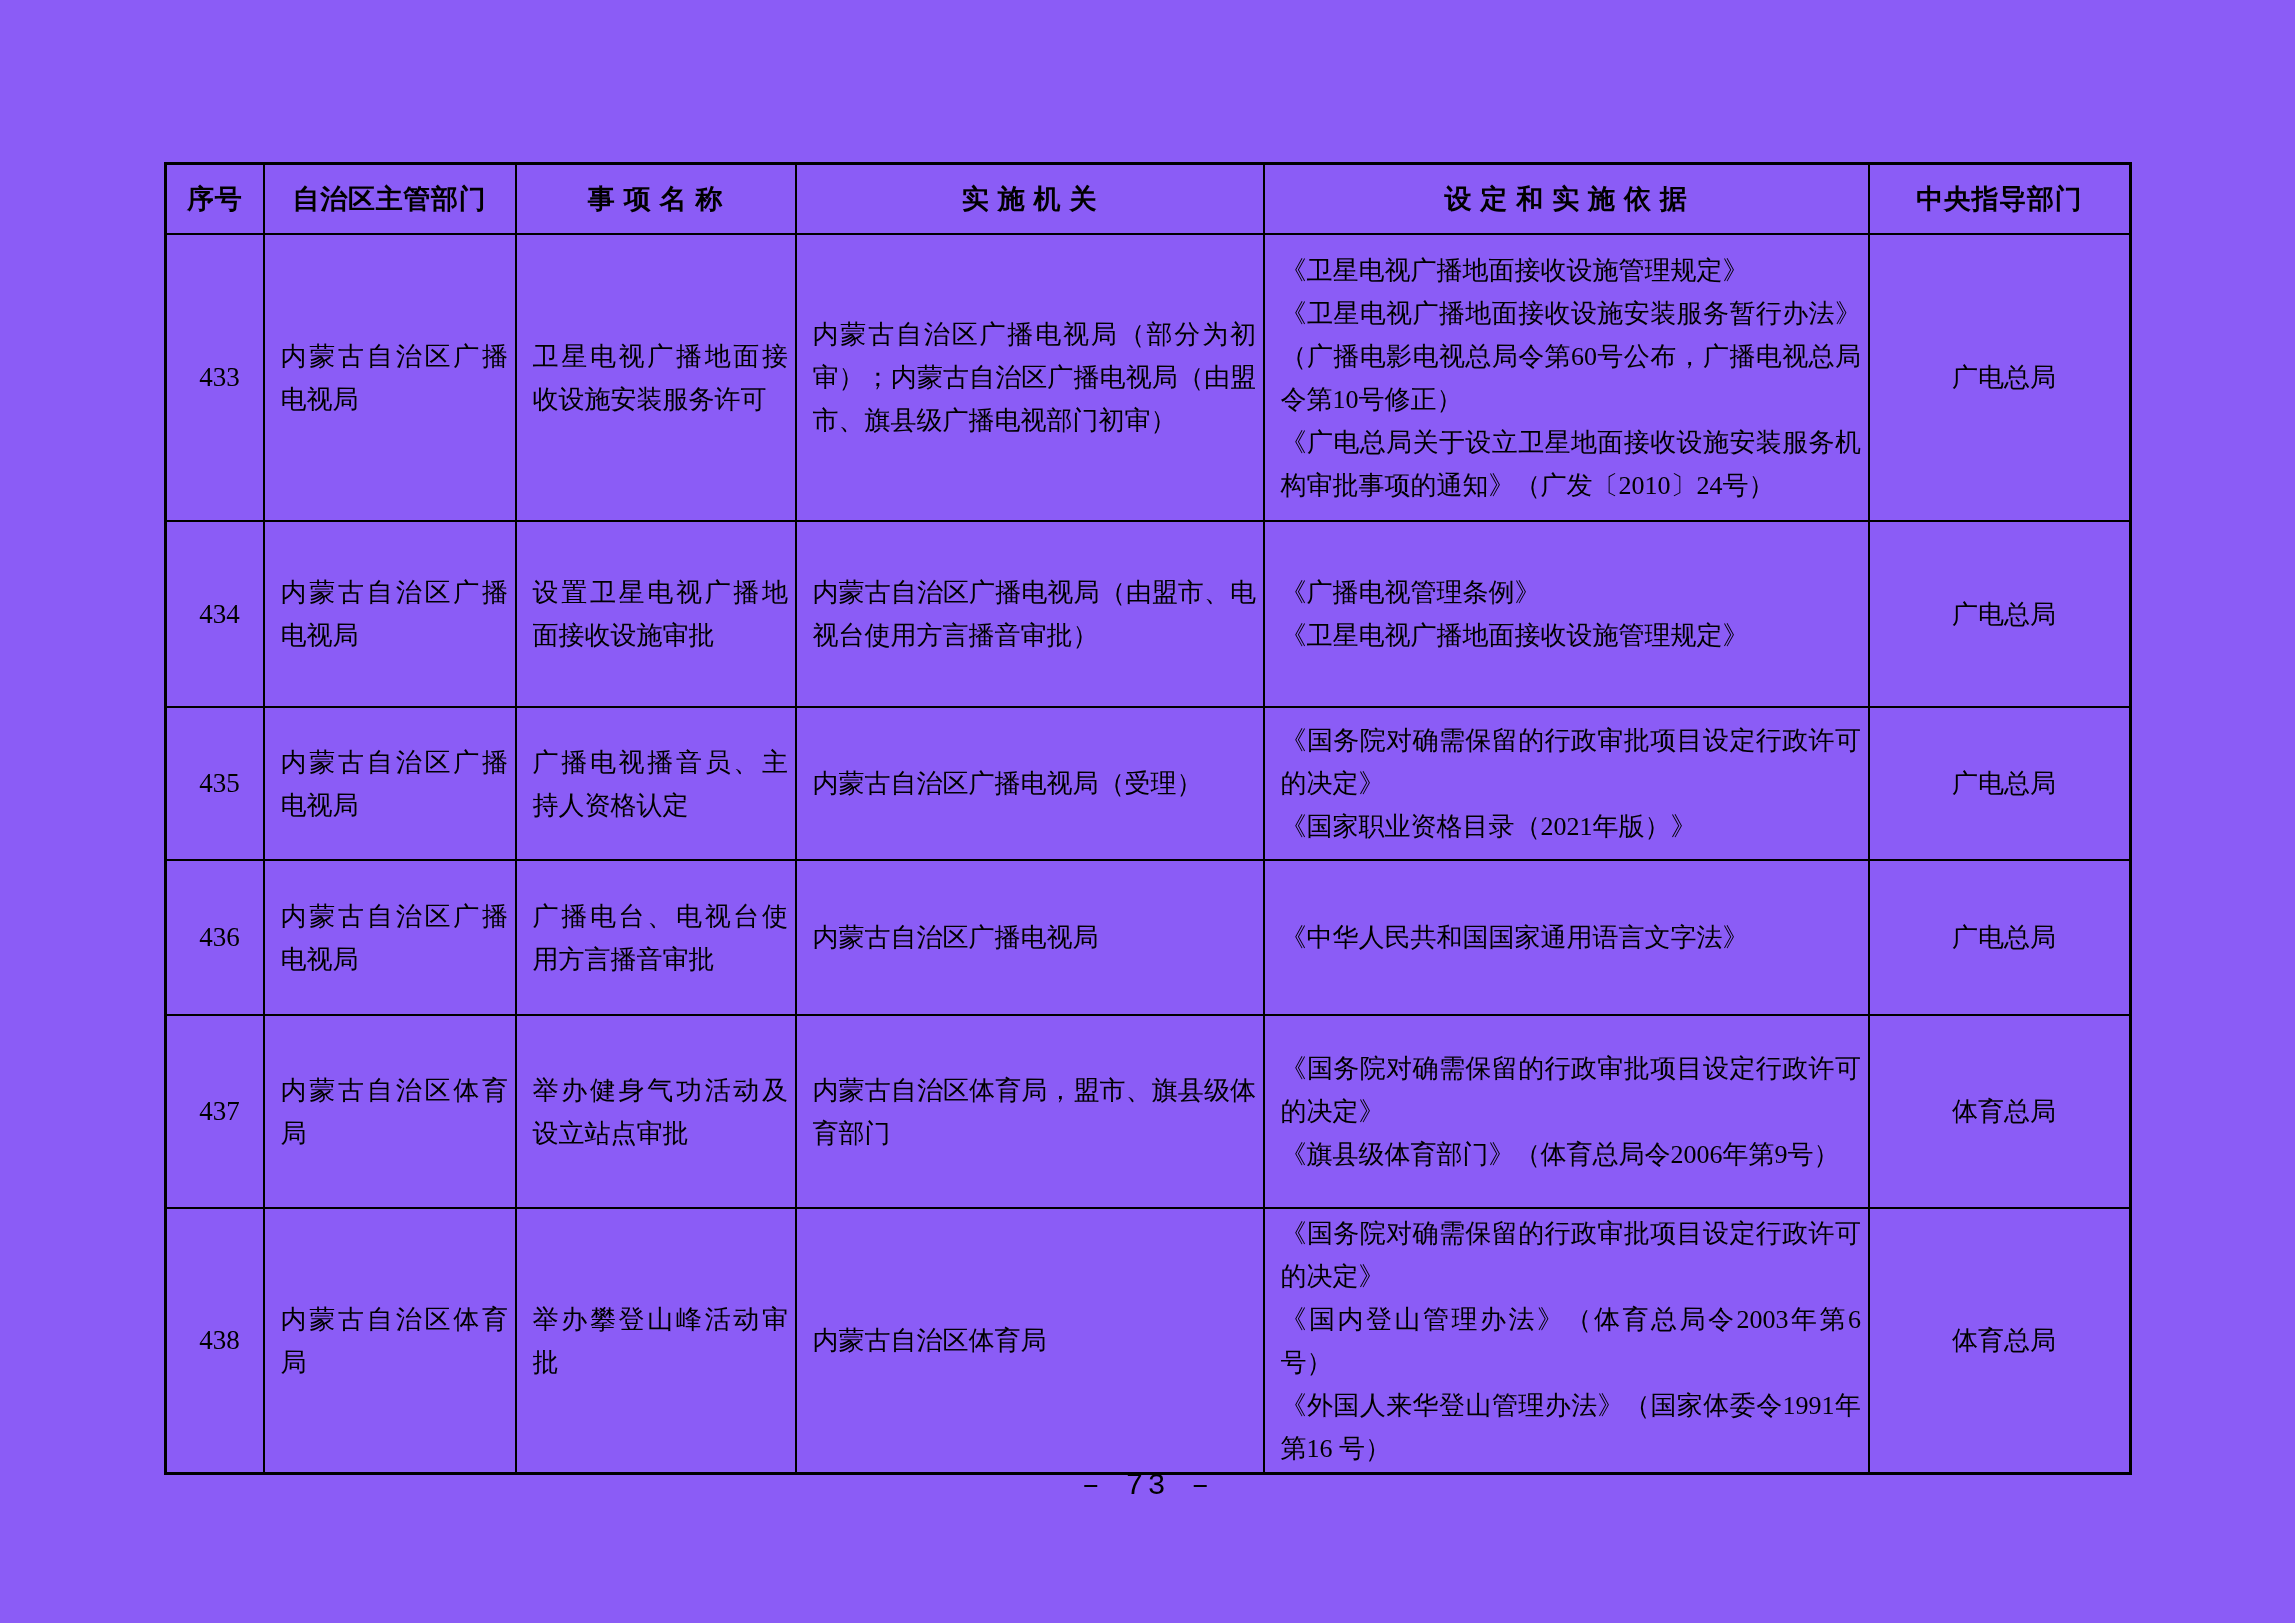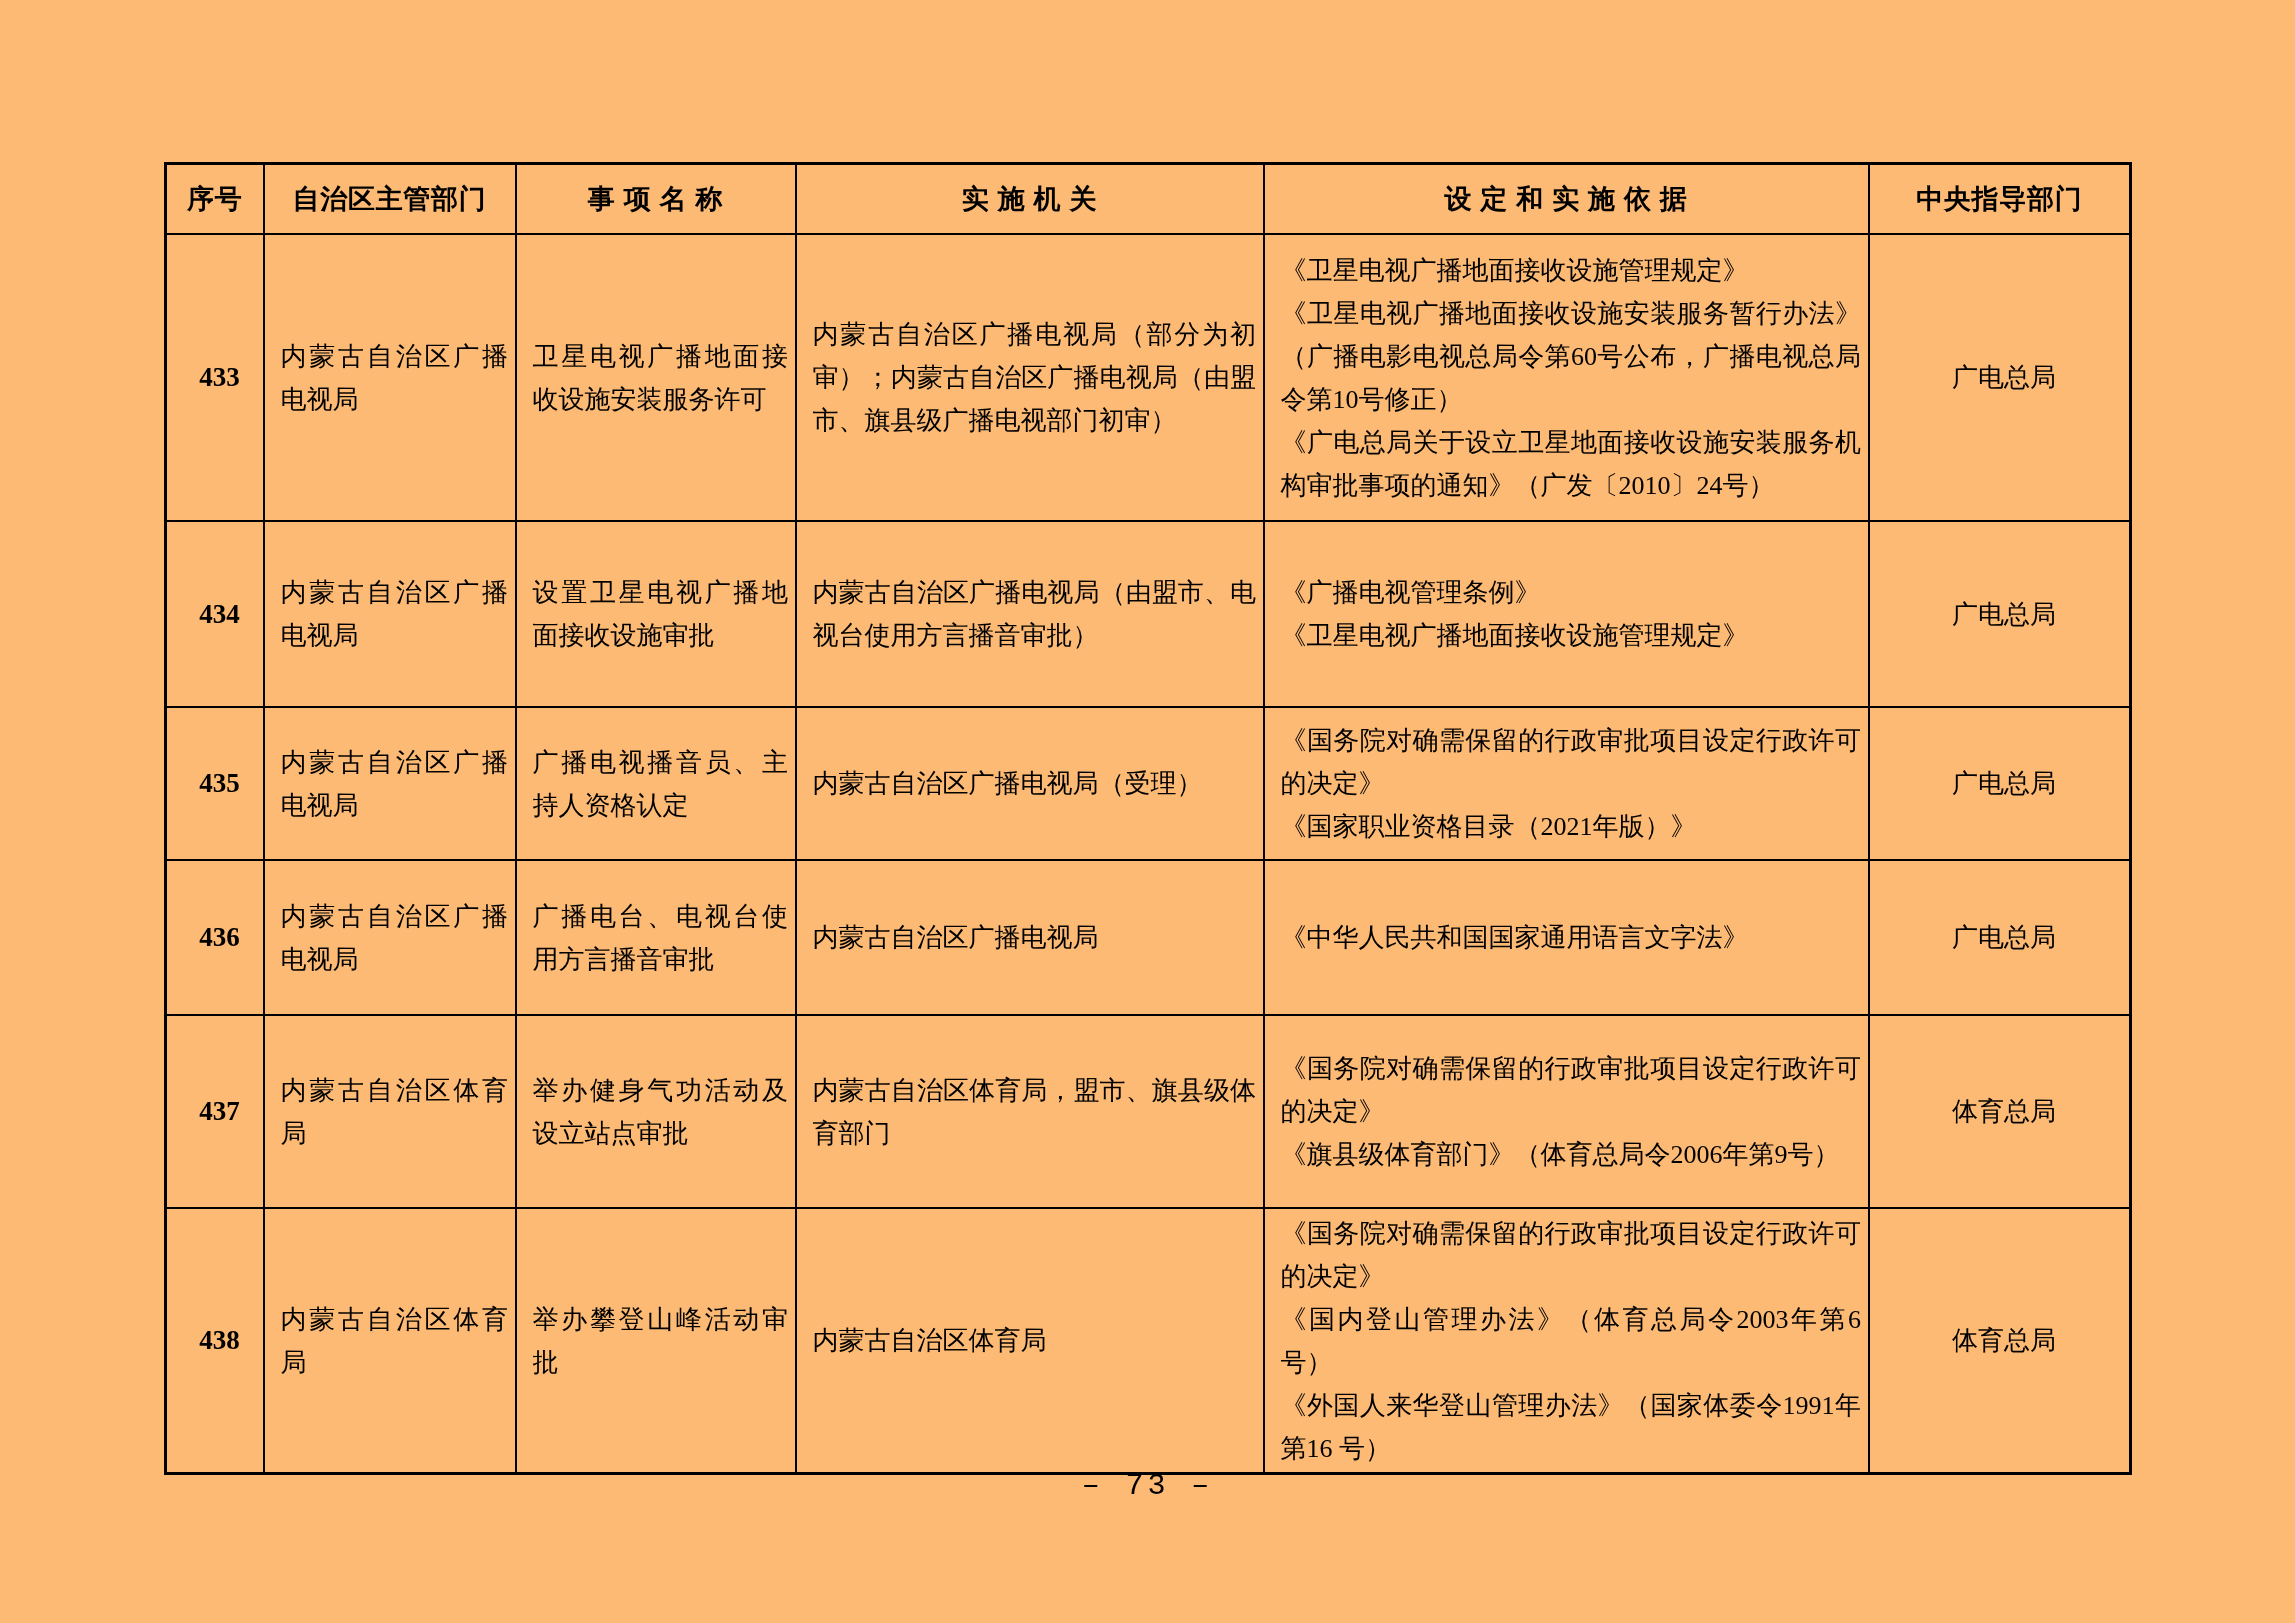--- a/index.html
+++ b/index.html
@@ -10,21 +10,21 @@
   body {
     position: relative;
     width: 2295px;
     height: 1623px;
     color: #000000;
     font-family: "Liberation Serif", serif;
   }
   .sheet {
     position: absolute;
     inset: 0;
-    background: #fdba74;
+    background: #8b5cf6;
   }
   table.doc-table {
     position: absolute;
     left: 164px;
     top: 162px;
     width: 1965px;
     border-collapse: collapse;
     table-layout: fixed;
     border: 3.3px solid #000000;
   }
@@ -55,21 +55,20 @@
   }
   td {
     font-size: 26px;
     line-height: 43px;
     text-align: justify;
     padding-left: 16px;
   }
   td.td-index {
     text-align: center;
     font-size: 27px;
-    font-weight: bold;
   }
   td.td-center {
     text-align: center;
     margin-top: 28px;
   }
   .basis-line {
     margin: 0;
     text-align: justify;
   }
   .page-number {

